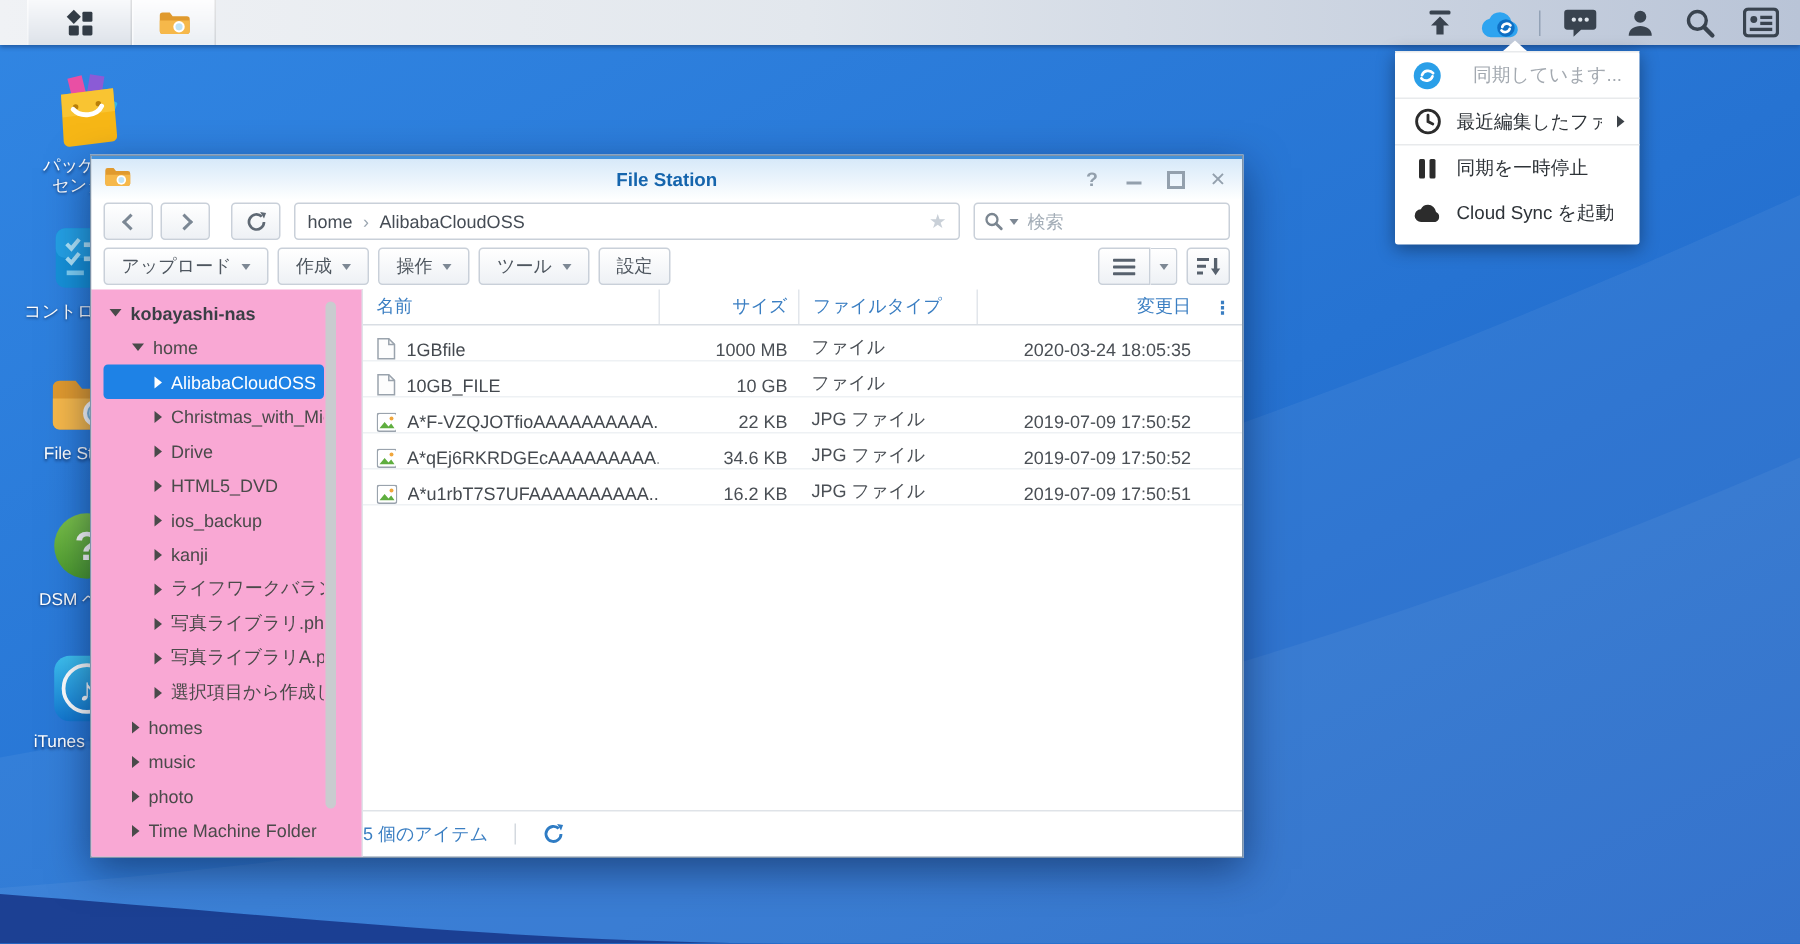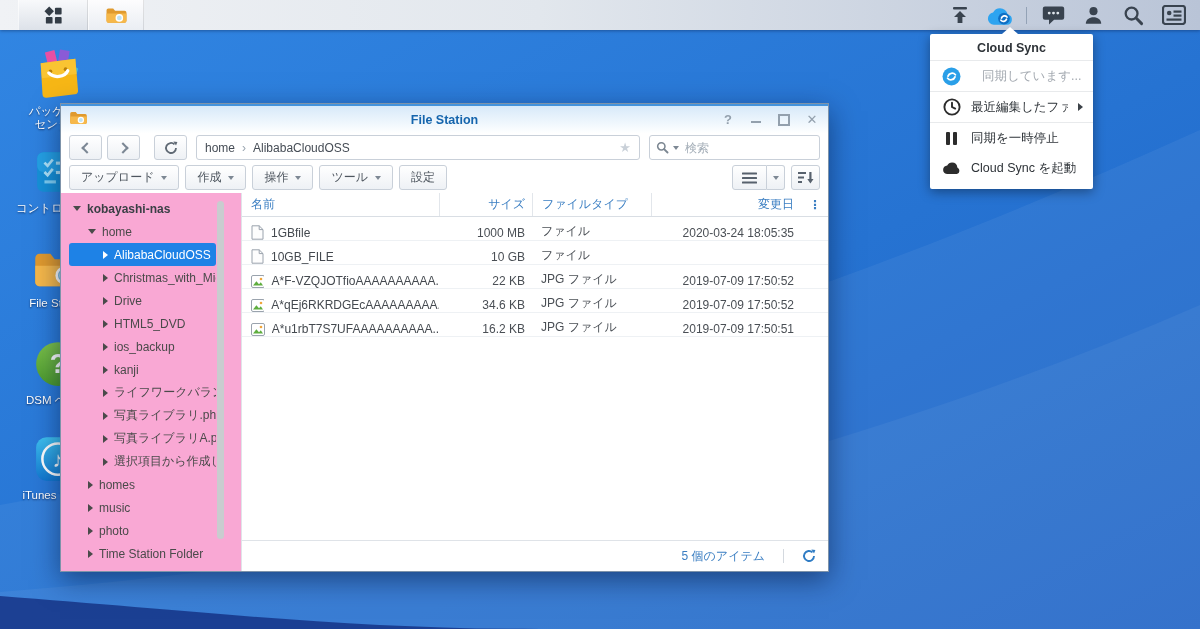--- a/index.html
+++ b/index.html
@@ -102,21 +102,21 @@
   .c-type{width:119px;padding-left:9px;border-left:1px solid #e2e6eb;}
   .c-date{flex:1;justify-content:flex-end;padding-right:8px;border-left:1px solid #e2e6eb;min-width:0;}
   .c-opt{width:26px;justify-content:center;font-weight:bold;}
   .tbody{flex:1;overflow:hidden;}
   .trow{display:flex;height:23px;align-items:stretch;border-bottom:1px solid #eef1f4;font-size:12px;color:#4a4f55;cursor:pointer;}
   .trow>div{display:flex;align-items:flex-end;box-sizing:border-box;}
   .trow .c-name{gap:7px;overflow:hidden;white-space:nowrap;color:#44494f;}
   .trow .c-name span{overflow:hidden;}
   .trow .c-size,.trow .c-type,.trow .c-date{border-left:0;}
   .statusbar{height:30px;flex:0 0 30px;border-top:1px solid #dfe3e8;display:flex;align-items:center;
-    justify-content:flex-end;gap:18px;padding-right:12px;font-size:12px;color:#3a7ec2;}
+    gap:18px;padding-right:12px;font-size:12px;color:#3a7ec2;}
   .st-sep{width:1px;height:14px;background:#d4d9df;}
 
   
   .cs-panel{position:absolute;left:930px;top:34px;width:163px;z-index:40;background:#fff;border-radius:2px;
     box-shadow:0 3px 12px rgba(0,0,0,.38);padding-bottom:6px;}
   .cs-pointer{position:absolute;top:-7px;left:72px;width:0;height:0;
     border-left:8px solid transparent;border-right:8px solid transparent;border-bottom:7px solid #fff;}
   .cs-title{height:26px;line-height:28px;text-align:center;font-weight:bold;font-size:12.5px;color:#2e3338;}
   .cs-sep{height:1px;background:#e8eaec;}
   .cs-item{height:30px;display:flex;align-items:center;gap:10px;padding:0 10px 0 12px;
@@ -301,21 +301,20 @@
           <rect x="11.5" y="9.5" width="8" height="2.2" fill="#39434f"></rect>
           <rect x="4.5" y="13.5" width="15" height="2.2" fill="#39434f"></rect>
         </svg>
       </span>
     </div>
   </div>
 </div>
 
 <div class="cs-panel">
   <div class="cs-pointer"></div>
-  <div class="cs-title">Cloud Sync</div>
   <div class="cs-sep"></div>
 
   <div class="cs-item muted">
     <span class="cs-ic">
       <svg width="19" height="19" viewBox="0 0 19 19">
         <circle cx="9.5" cy="9.5" r="9" fill="#2a9fe8"></circle>
         <path d="M5.6 11.2a4.3 4.3 0 0 0 7.4-1.3" stroke="#fff" stroke-width="1.8" fill="none" stroke-linecap="round"></path>
         <path d="M13.4 7.8a4.3 4.3 0 0 0-7.4 1.3" stroke="#fff" stroke-width="1.8" fill="none" stroke-linecap="round"></path>
       </svg>
     </span>
@@ -518,21 +517,21 @@
       <div class="titem lvl1">
         <span class="cr"></span>
         <span class="tl">music</span>
       </div>
       <div class="titem lvl1">
         <span class="cr"></span>
         <span class="tl">photo</span>
       </div>
       <div class="titem lvl1">
         <span class="cr"></span>
-        <span class="tl">Time Station Folder</span>
+        <span class="tl">Time Machine Folder</span>
       </div>
       <div class="sb-thumb"></div>
     </div>
 
     <div class="pane">
       <div class="thead">
         <div class="c-name">名前</div>
         <div class="c-size">サイズ</div>
         <div class="c-type">ファイルタイプ</div>
         <div class="c-date">変更日</div>

